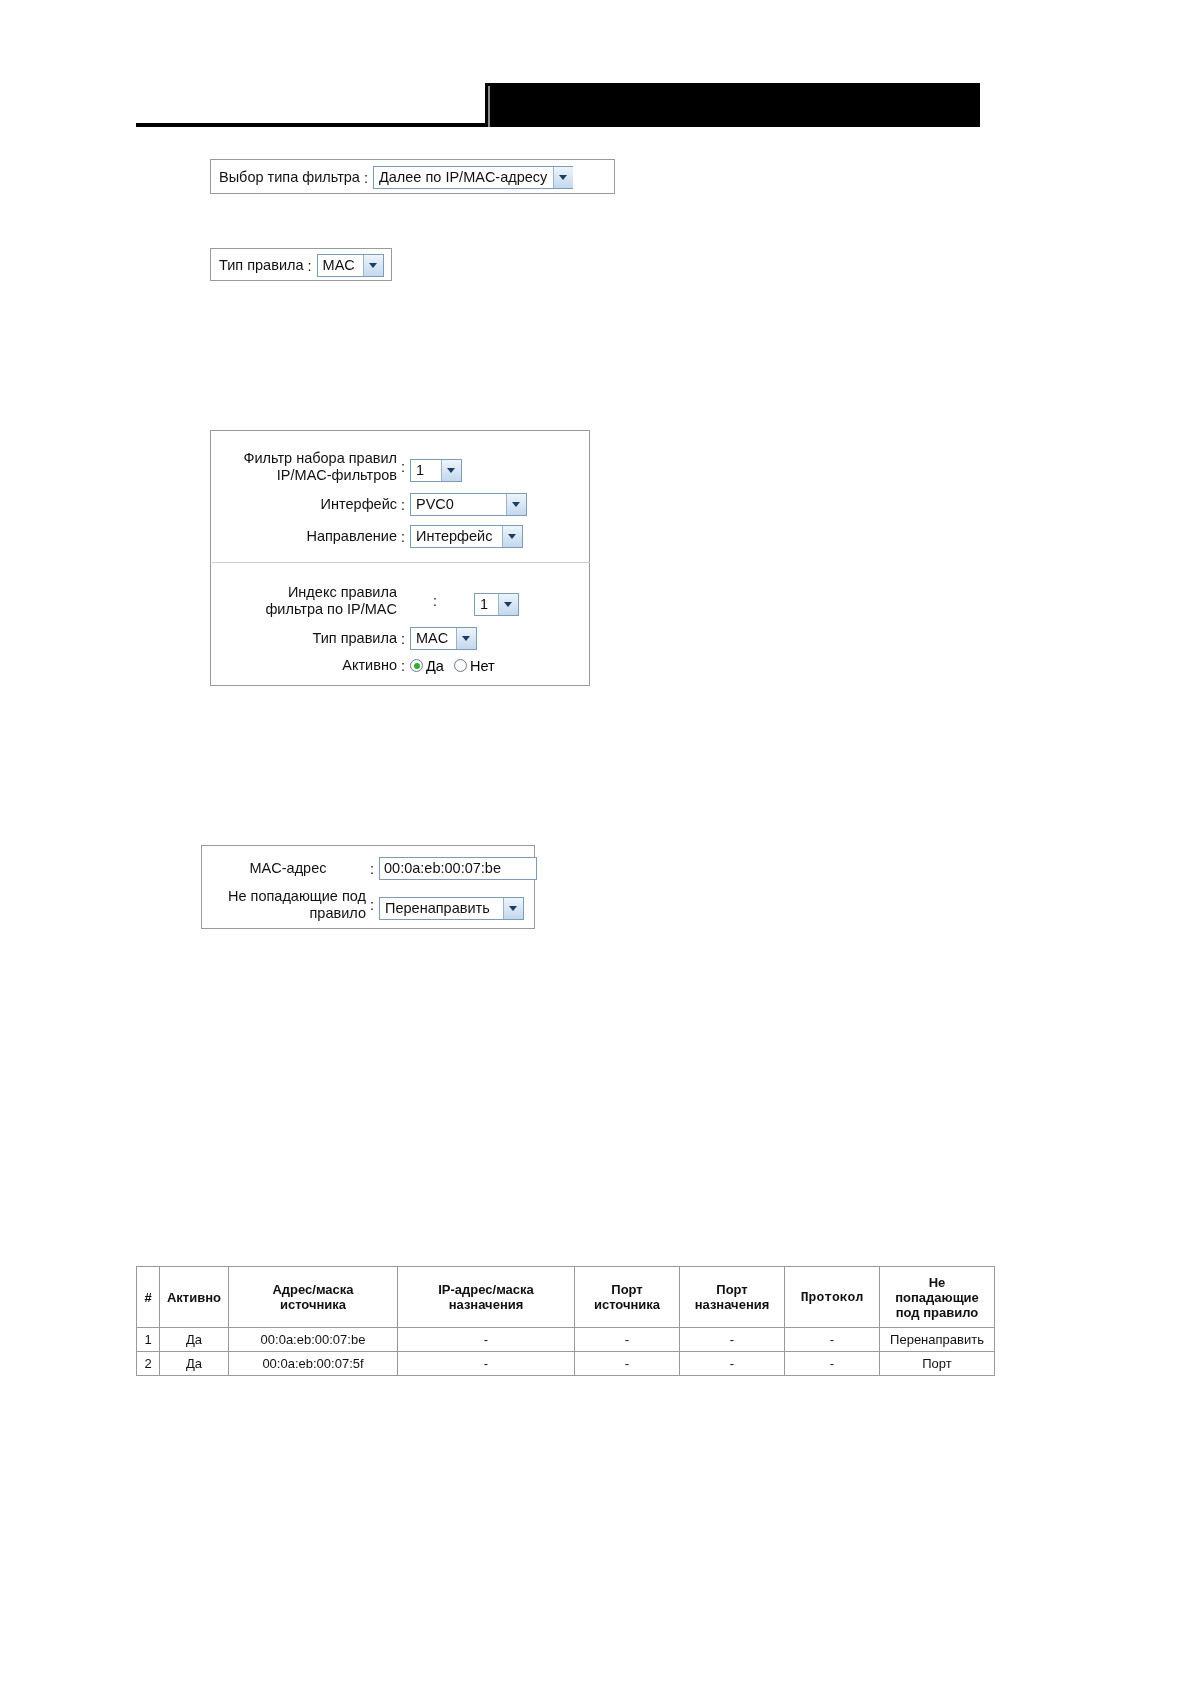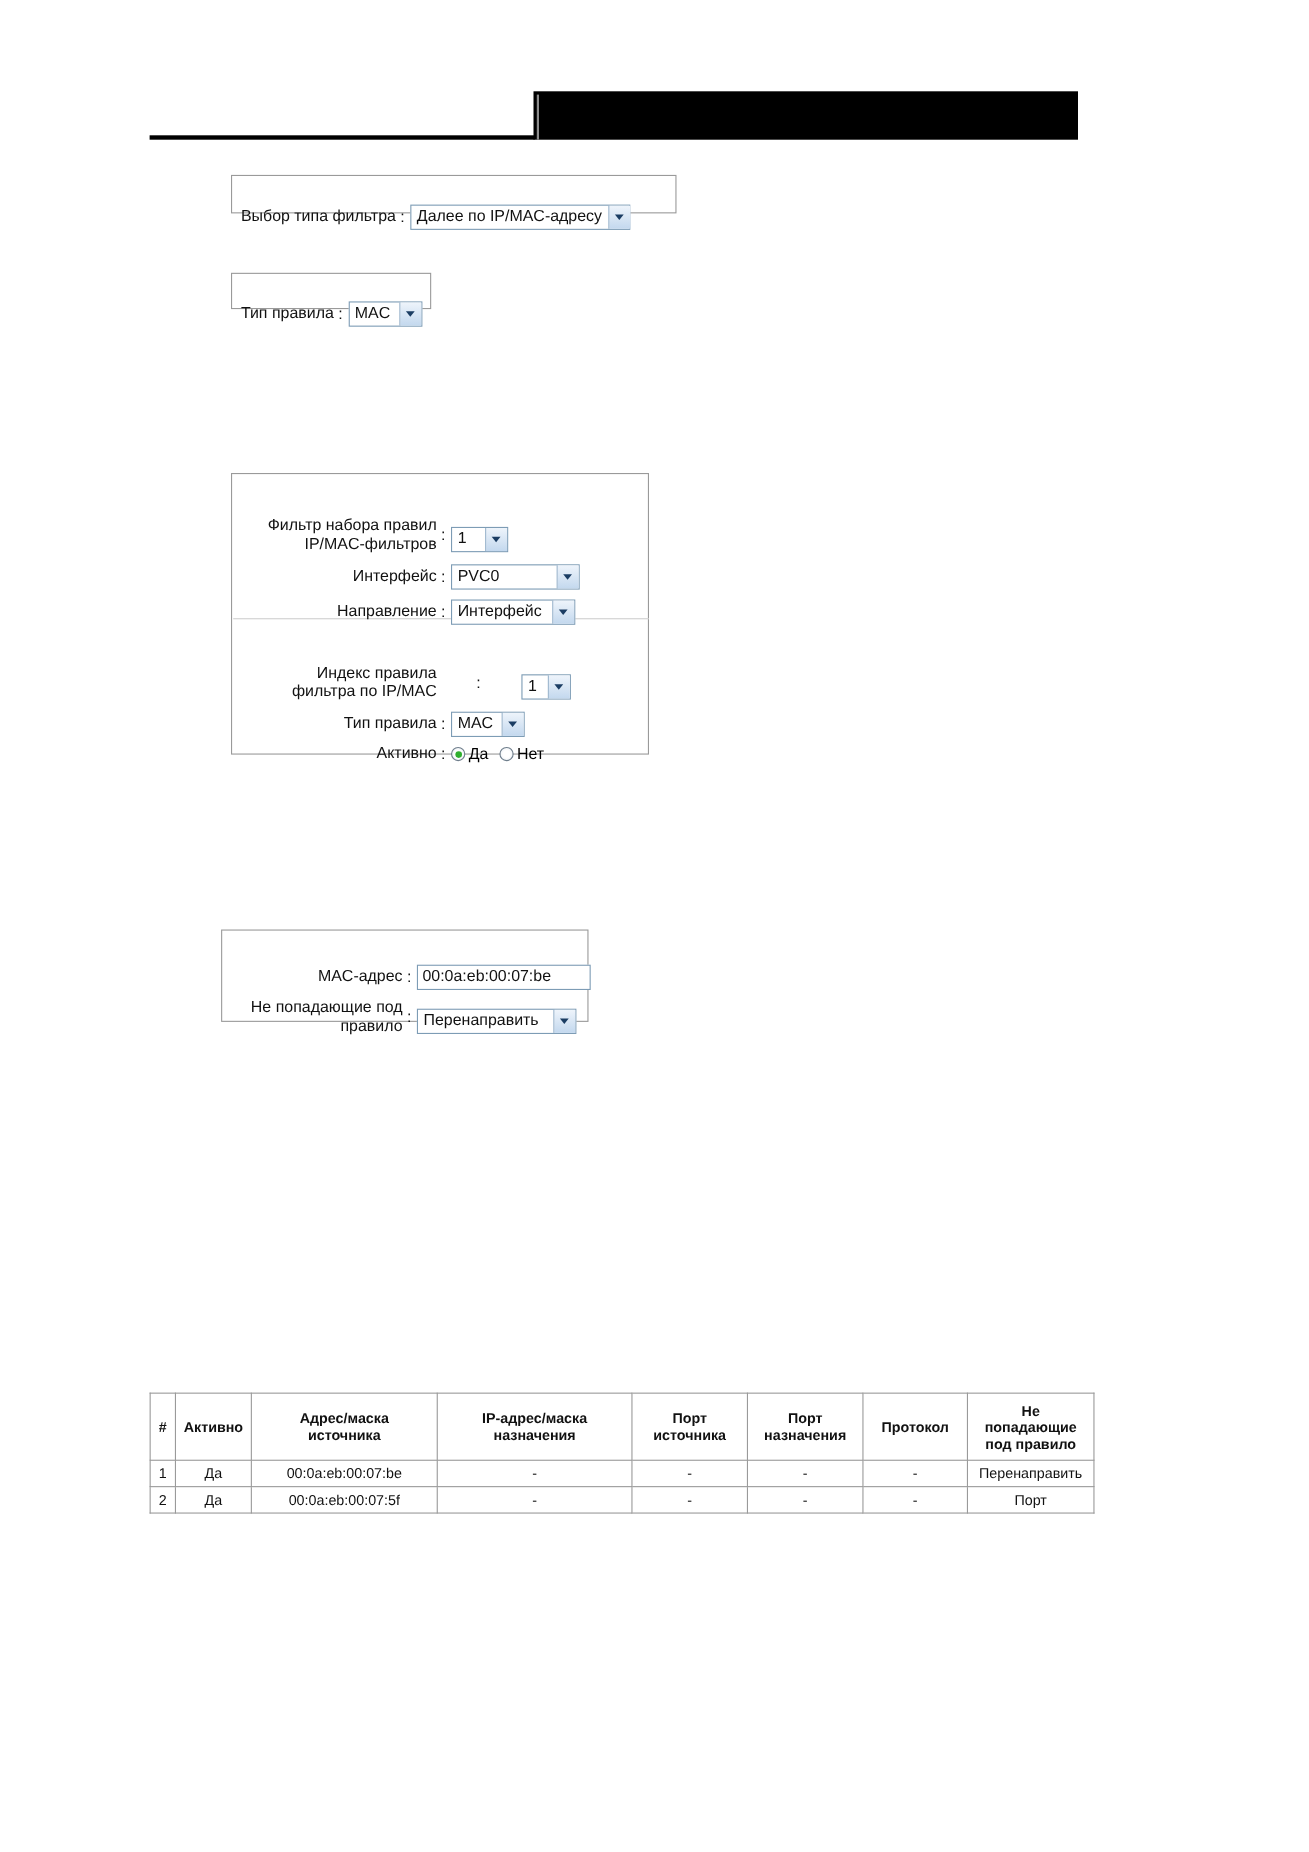--- a/index.html
+++ b/index.html
@@ -59,21 +59,20 @@
     position: absolute;
     left: 1px;
     height: 1px;
     background: #cfcfcf;
   }
 
   .field-row {
     display: flex;
     align-items: center;
     position: absolute;
-    margin-top: 20px;
   }
   .field-label {
     font-size: 14.5px;
     color: #111;
     text-align: right;
     line-height: 17px;
     white-space: pre-line;
   }
   .colon {
     font-size: 14.5px;
@@ -282,21 +281,21 @@
       <span class="radio-label">Да</span>
       <span class="radio"></span>
       <span class="radio-label">Нет</span>
     </span>
   </div>
 </div>
 
 <div class="panel" style="left:201px; top:845px; width:334px; height:84px;">
 
   <div class="field-row" style="left:8px; top:11px;">
-    <span class="field-label" style="width:156px;">MAC-адрес</span>
+    <span class="field-label" style="width:156px;text-align:center;">MAC-адрес</span>
     <span class="colon">:</span>
     <span class="textbox" style="width:158px;">00:0a:eb:00:07:be</span>
   </div>
 
   <div class="field-row" style="left:8px; top:42px; align-items:flex-start;">
     <span class="field-label" style="width:156px;">Не попадающие под
 правило</span>
     <span class="colon" style="padding-top:9px;">:</span>
     <span class="select" style="width:145px; margin-top:9px;">
       <span class="sel-text">Перенаправить</span>
@@ -311,21 +310,21 @@
       <th class="col-idx" style="white-space:pre-line;">#</th>
       <th class="col-act" style="white-space:pre-line;">Активно</th>
       <th class="col-src" style="white-space:pre-line;">Адрес/маска
 источника</th>
       <th class="col-dst" style="white-space:pre-line;">IP-адрес/маска
 назначения</th>
       <th class="col-sport" style="white-space:pre-line;">Порт
 источника</th>
       <th class="col-dport" style="white-space:pre-line;">Порт
 назначения</th>
-      <th class="col-proto" style="white-space:pre-line;">Протокол</th>
+      <th class="col-proto" style="white-space:pre-line;font-family:Liberation Mono, monospace;">Протокол</th>
       <th class="col-nomatch" style="white-space:pre-line;">Не
 попадающие
 под правило</th>
     </tr>
   </thead>
   <tbody>
     <tr>
       <td>1</td>
       <td>Да</td>
       <td>00:0a:eb:00:07:be</td>

